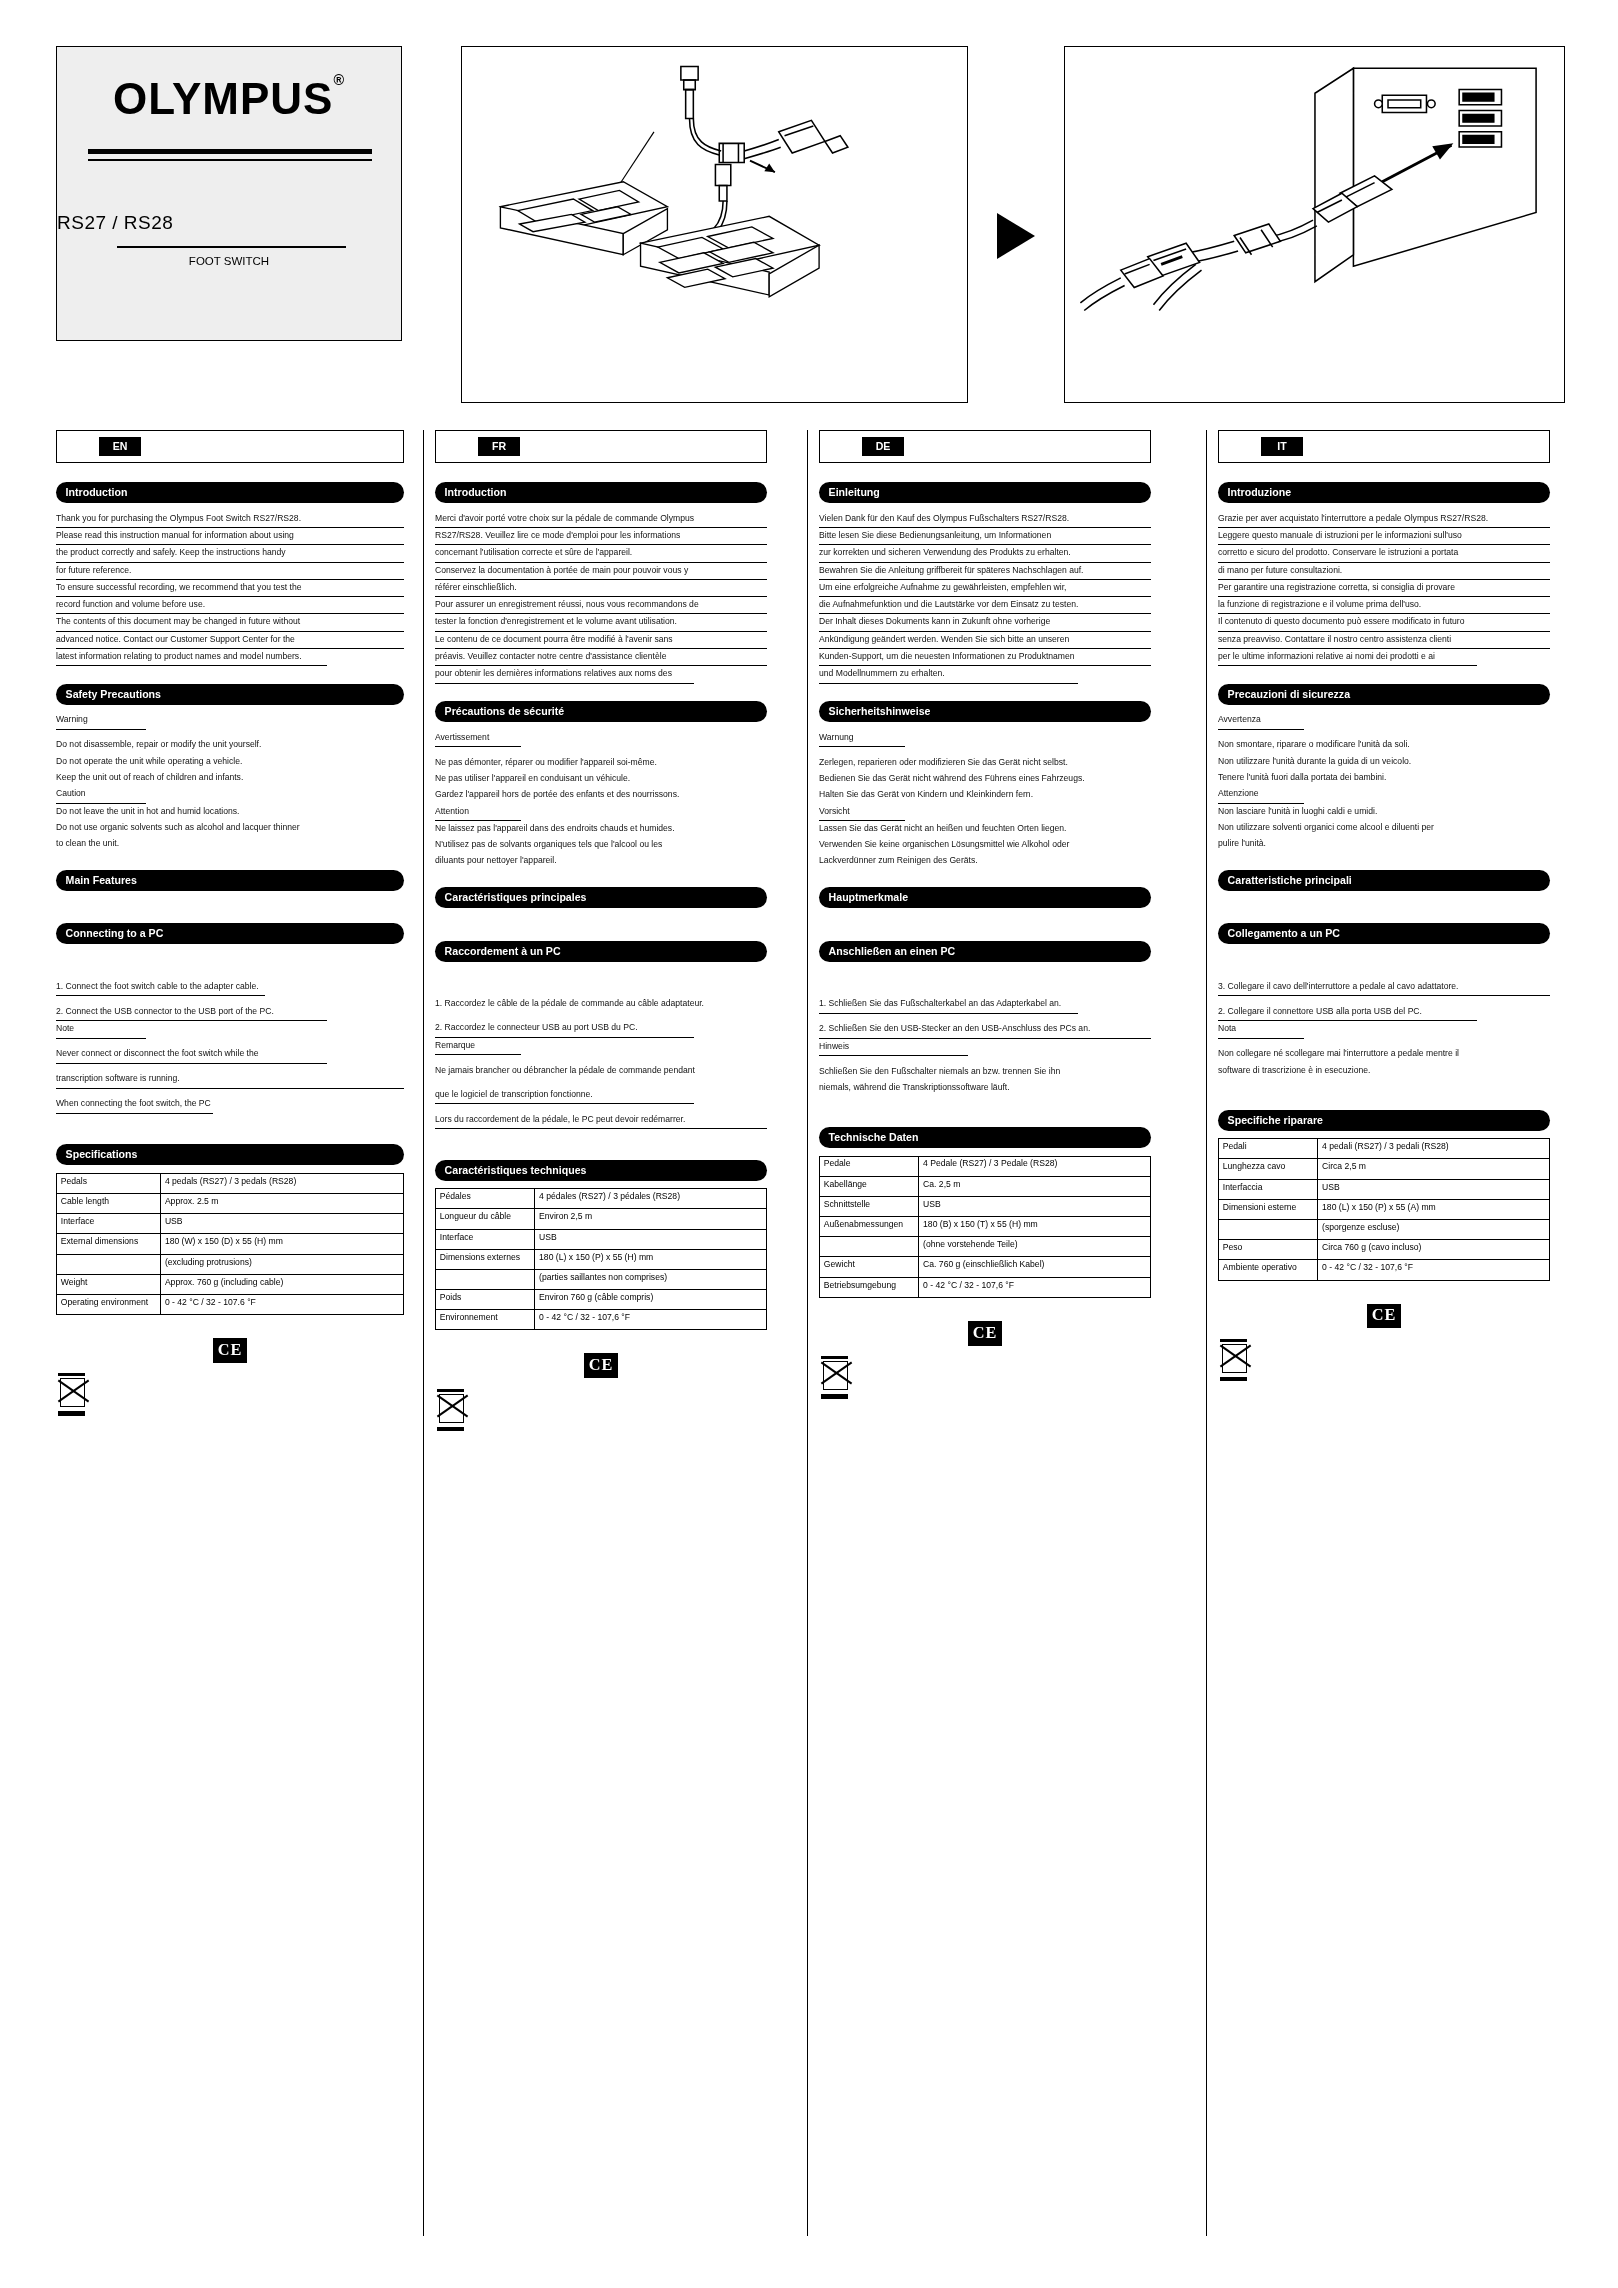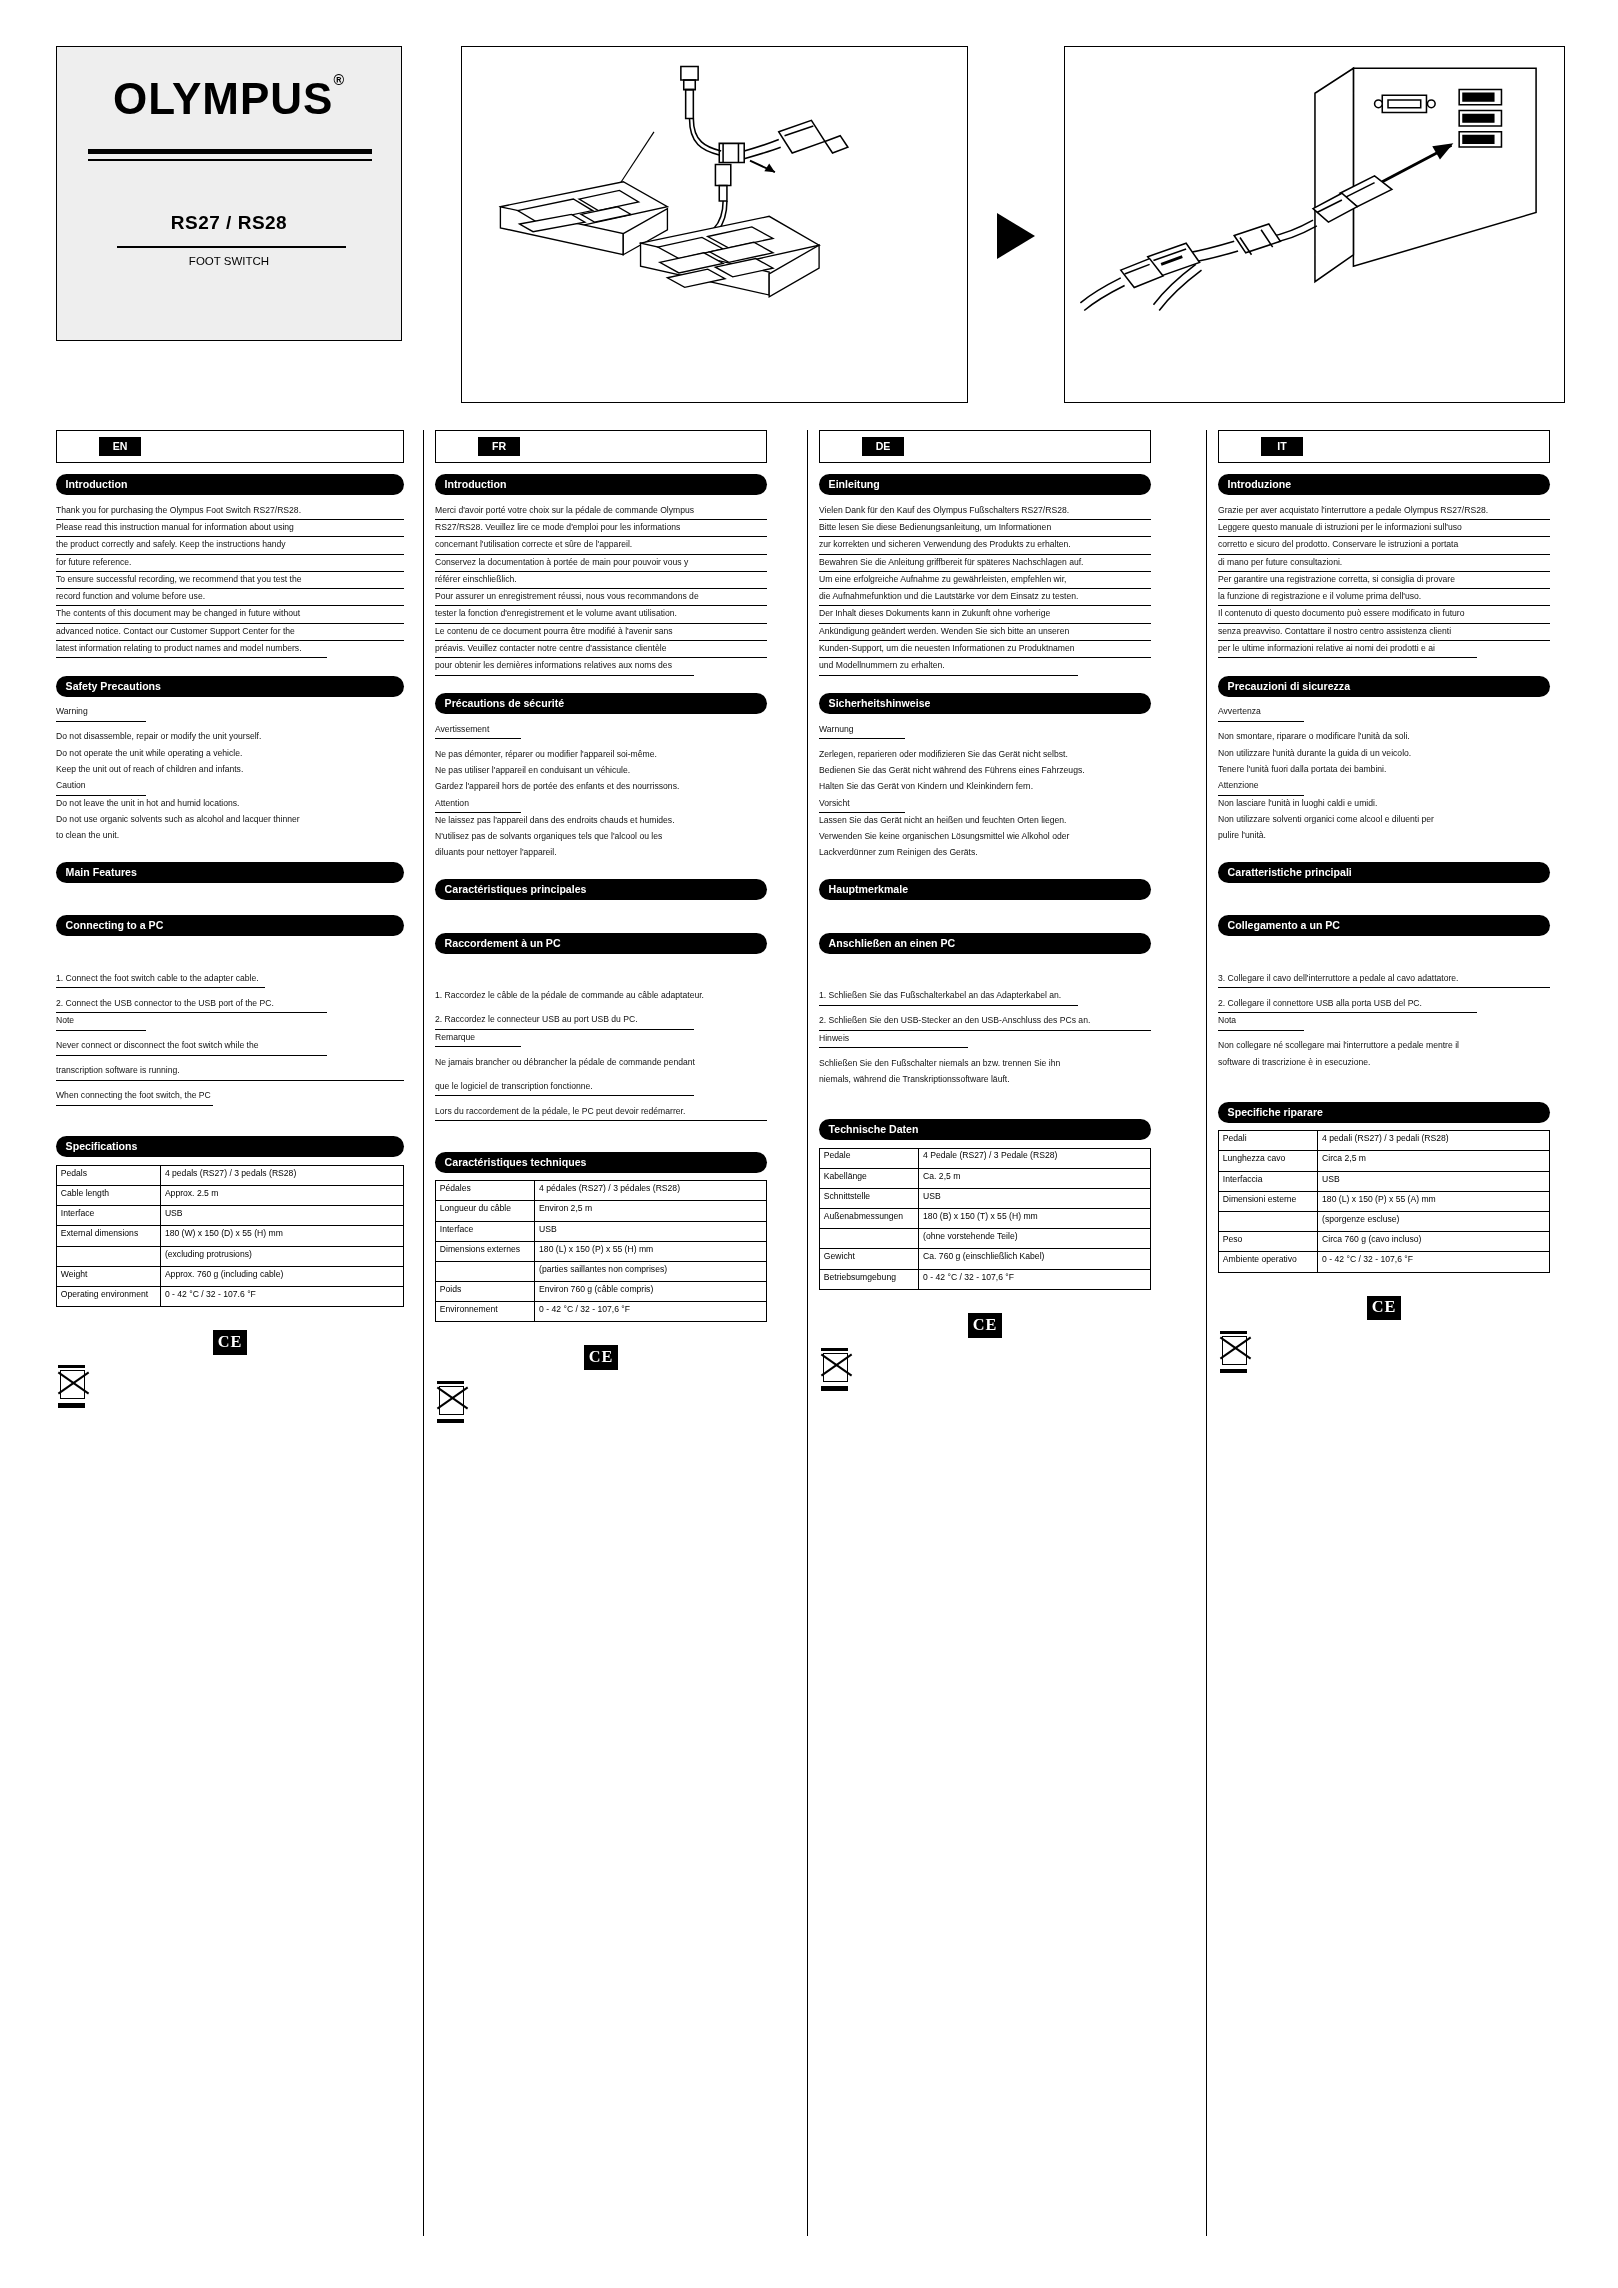--- a/index.html
+++ b/index.html
@@ -71,23 +71,22 @@
     left: 60px;
     width: 229px;
     height: 1.9px;
     background: #000;
     top: 199px;
   }
   .brand-model {
     position: absolute;
     left: 0; right: 0;
     top: 165px;
-    text-align: center;
     font-size: 19px;
-    font-weight: bold;
+    font-weight: normal;
     letter-spacing: 0.5px;
   }
   .brand-sub {
     position: absolute;
     left: 0; right: 0;
     top: 208px;
     text-align: center;
     font-size: 11.5px;
   }
 
@@ -124,21 +123,21 @@
     border-left: 1.9px solid #000;
     padding-left: 11px;
     width: 332px;
     min-height: 1806px;
   }
 
   .lang-box {
     border: 1.9px solid #000;
     height: 33px;
     box-sizing: border-box;
-    margin-bottom: 11px;
+    margin-bottom: 19px;
     position: relative;
     background: #fff;
   }
   .lang-tag {
     position: absolute;
     left: 42px;
     top: 5.8px;
     width: 42px;
     height: 19px;
     background: #000;

